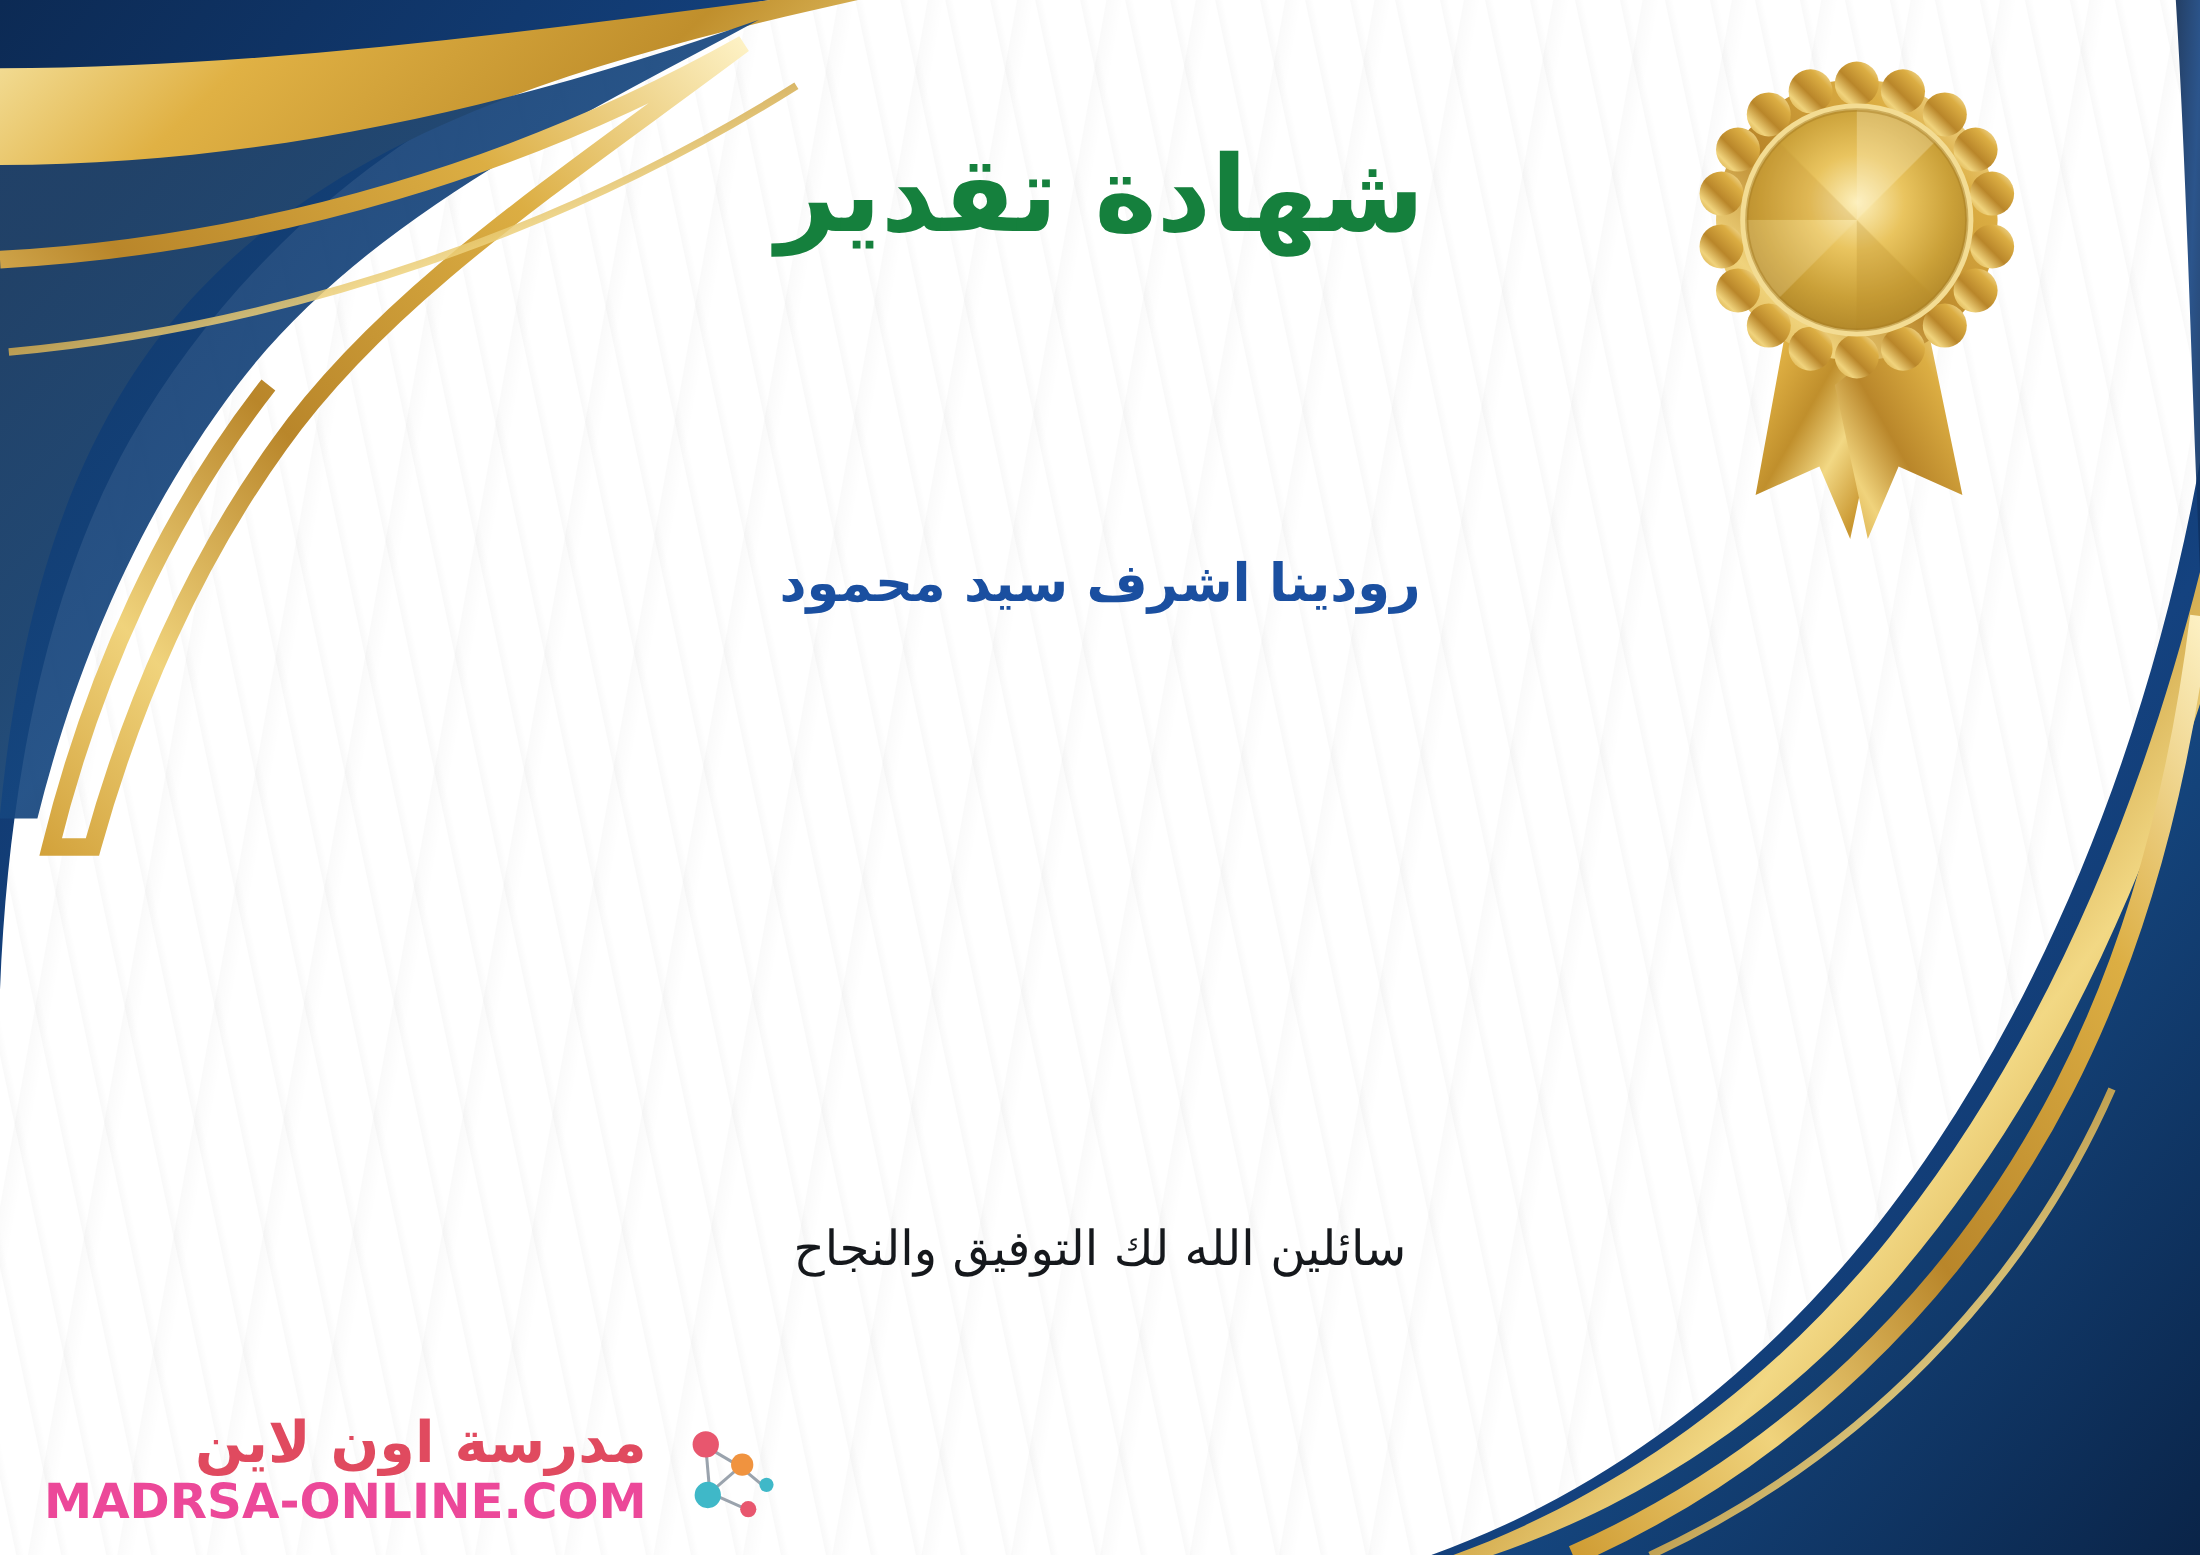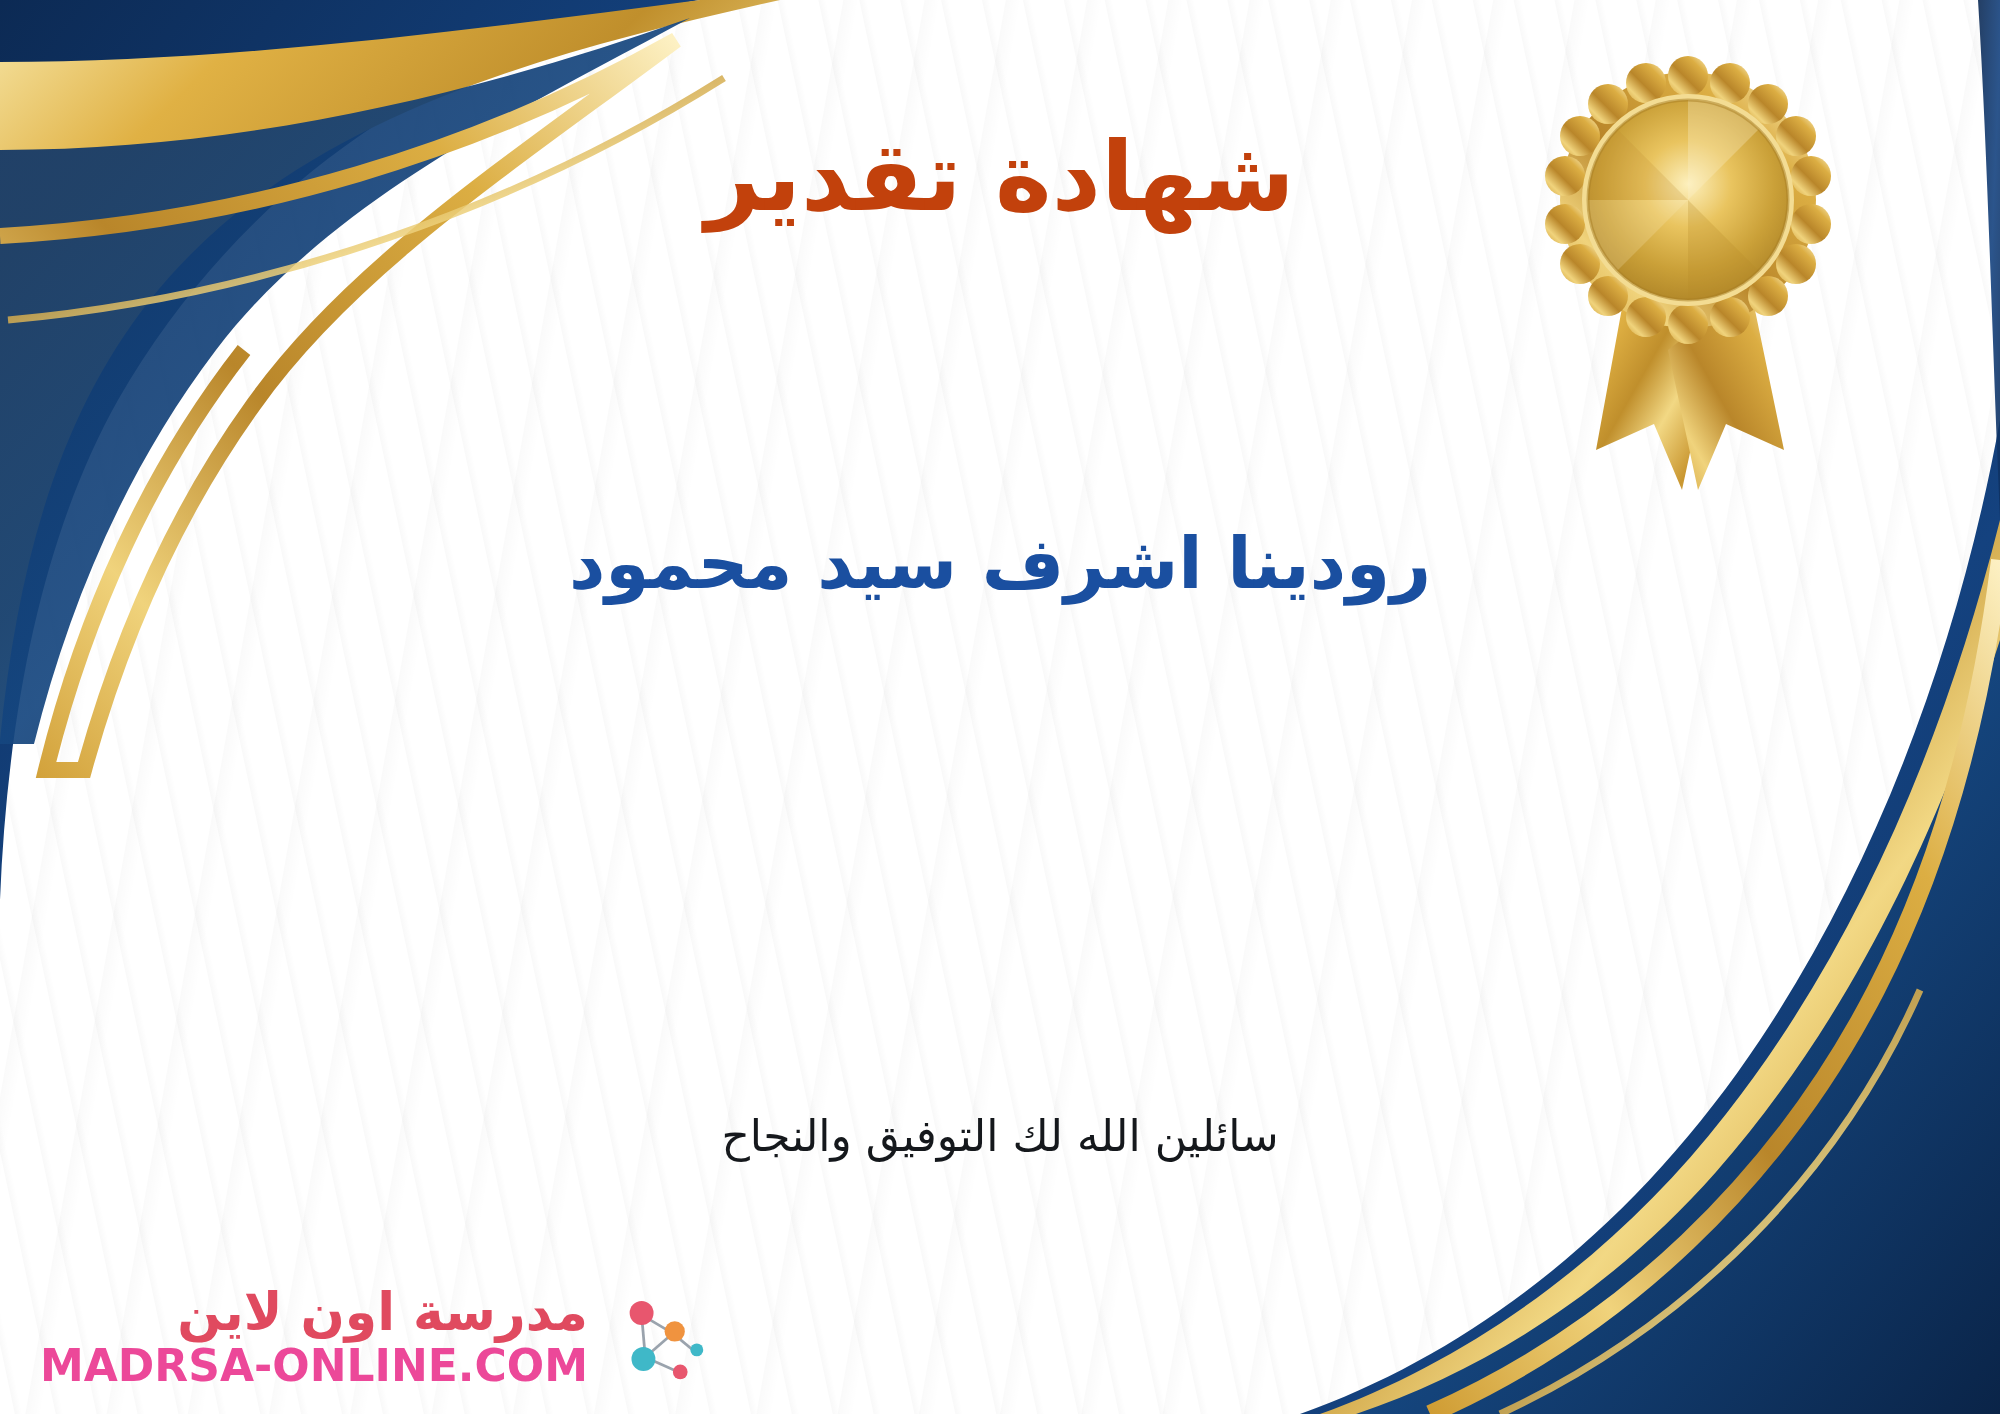--- a/index.html
+++ b/index.html
@@ -65,31 +65,31 @@
     direction: rtl;
   }
 
   .cert-title {
     position: absolute;
     top: 120px;
     left: 0;
     right: 0;
     font-size: 96px;
     font-weight: 700;
-    color: #c2410c;
+    color: #15803d;
     letter-spacing: 0px;
     line-height: 1.2;
   }
 
   .student-name {
     position: absolute;
-    top: 520px;
+    top: 500px;
     left: 0;
     right: 0;
-    font-size: 71px;
+    font-size: 48px;
     font-weight: 700;
     color: #1a4fa0;
     line-height: 1.25;
   }
 
   .body-block {
     position: absolute;
     top: 718px;
     left: 300px;
     right: 300px;

